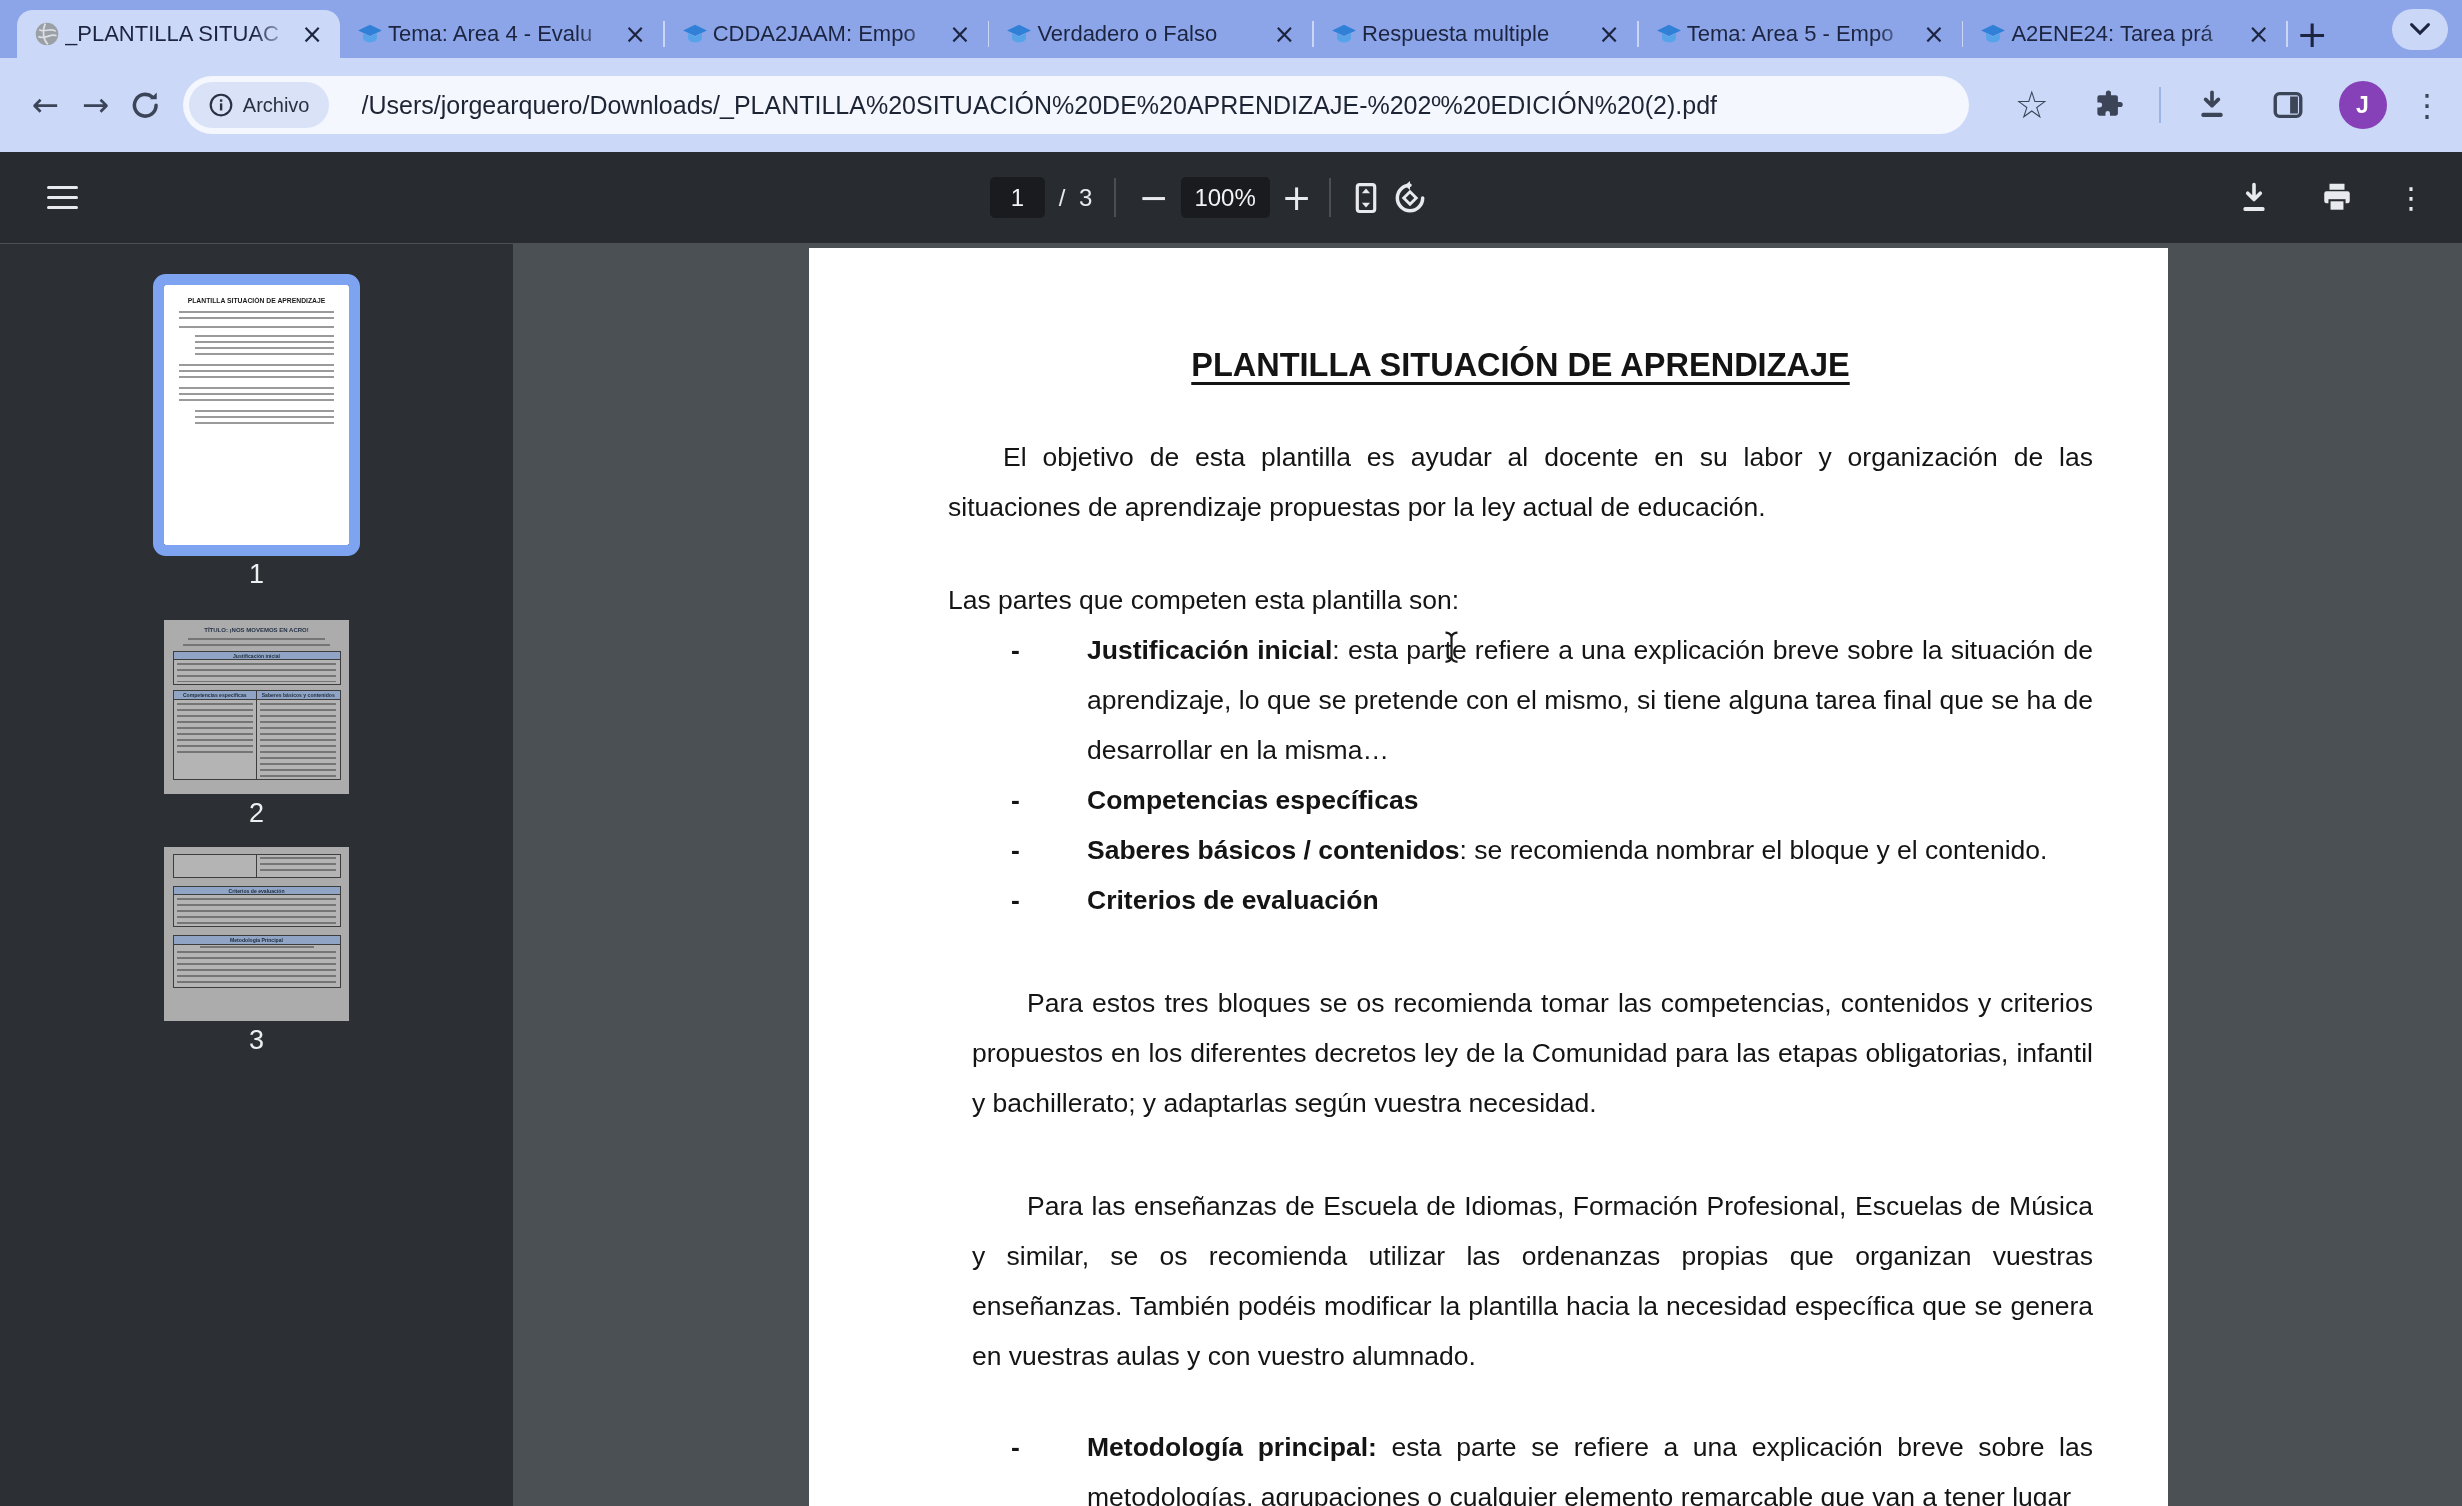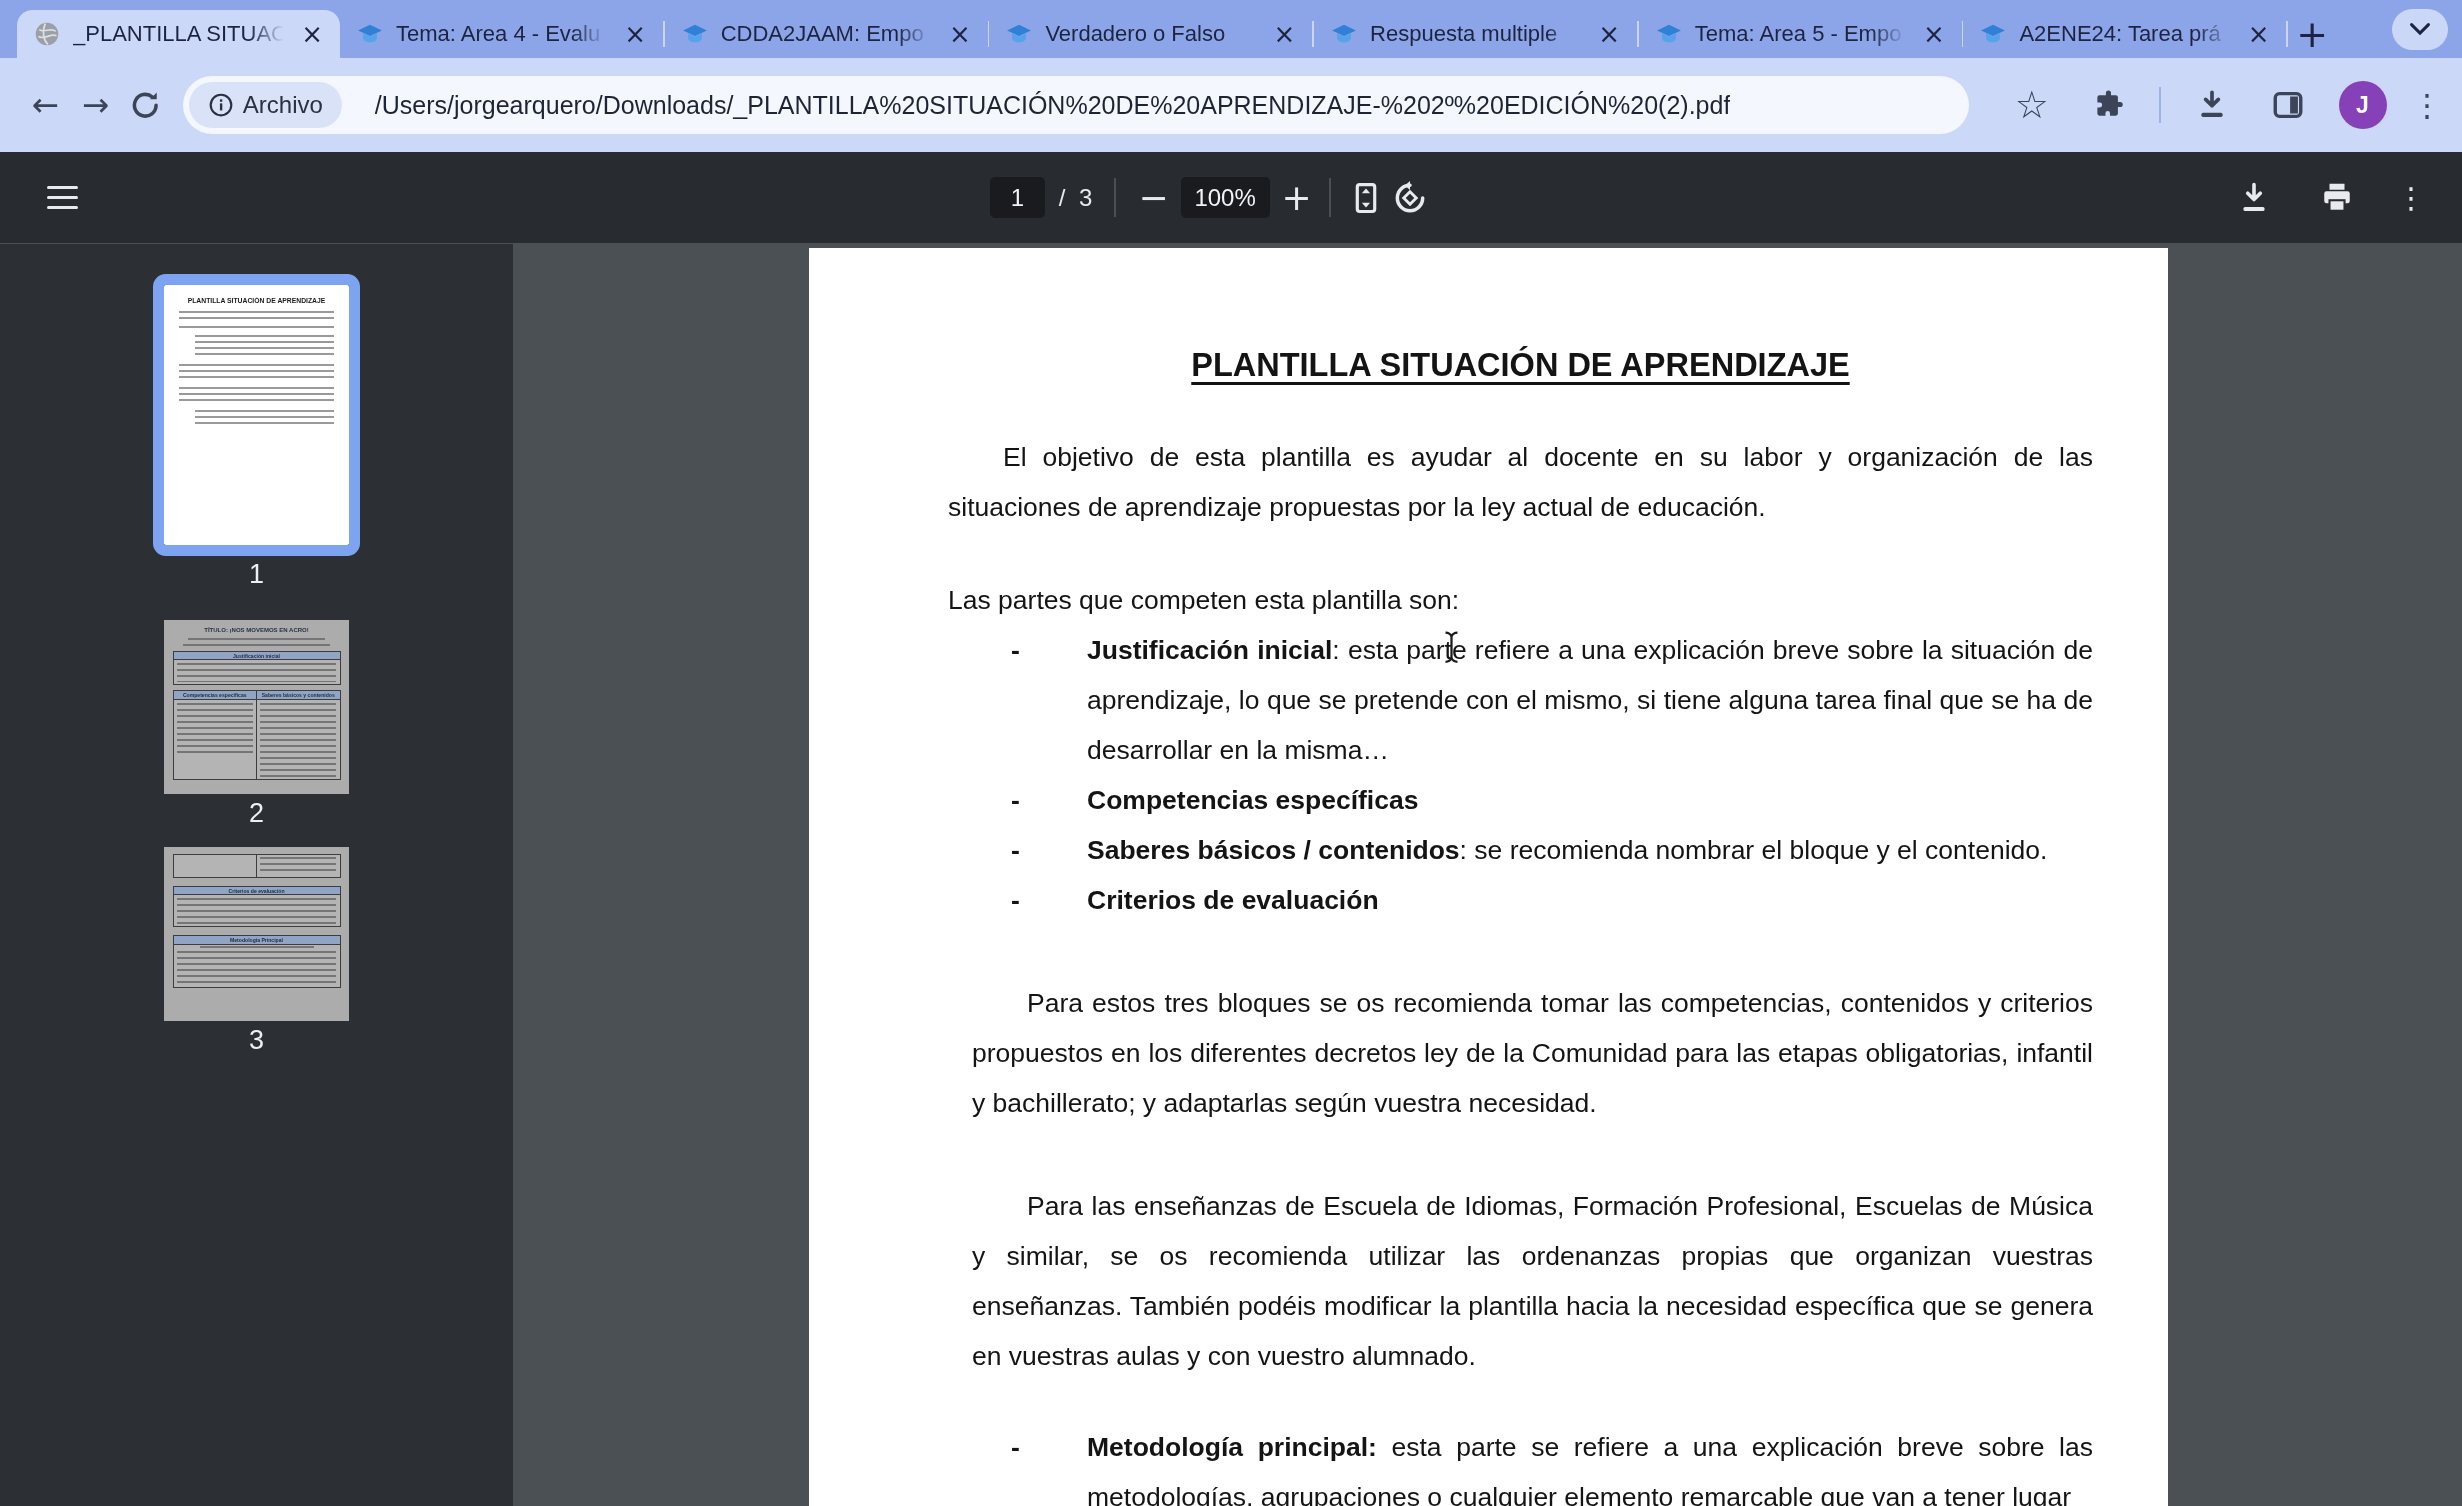--- a/index.html
+++ b/index.html
@@ -3,21 +3,21 @@
 <meta charset="utf-8">
 <style>
   * { margin:0; padding:0; box-sizing:border-box; }
   html,body { width:2462px; height:1506px; overflow:hidden; background:#4B5054;
               font-family:"Liberation Sans", sans-serif; }
   .glyph { font-family:"DejaVu Sans", sans-serif; }
 
   
   .tabstrip { position:relative; width:2462px; height:58px; background:#8CA5E9;
               display:flex; align-items:flex-end; padding-left:17px; }
-  .tab { width:323px; height:48px; display:flex; align-items:center; gap:13px;
+  .tab { width:323px; height:48px; display:flex; align-items:center; gap:5px;
          padding:0 17px; border-radius:15.4px 15.4px 0 0; color:#1d2440; font-size:22px;
          white-space:nowrap; overflow:hidden; flex:none; }
   .tab.active { background:#CCD8F8; }
   .tab .title { flex:1; overflow:hidden; white-space:nowrap;
                 -webkit-mask-image:linear-gradient(90deg,#000 82%,transparent 98%);
                 mask-image:linear-gradient(90deg,#000 82%,transparent 98%); }
   .tab .close { font-size:26px; line-height:26px; color:#1d2440; flex:none; cursor:default; }
   .tsep { width:1.7px; height:26px; background:rgba(255,255,255,.55); margin-bottom:11px; flex:none; }
   .newtab { width:48px; height:48px; display:flex; align-items:center; justify-content:center;
             font-size:38px; color:#1d2440; flex:none; }
@@ -26,21 +26,21 @@
                justify-content:center; }
 
   
   .btoolbar { width:2462px; height:94px; background:#CCD8F8; display:flex;
               align-items:center; padding:0 20.5px; }
   .navbtn { width:50px; height:50px; display:flex; align-items:center; justify-content:center;
             font-size:32.5px; color:#3C4558; flex:none; }
   .omnibox { flex:1; height:58px; margin:0 38px 0 12px; background:#F4F7FE; border-radius:29px;
              display:flex; align-items:center; padding:0 20.5px 0 6.8px; overflow:hidden; }
   .chip { height:46px; border-radius:23px; background:#D9E2F7; display:flex; align-items:center;
-          gap:8.5px; padding:0 19px; font-size:24px; color:#2A3142; flex:none; }
+          gap:8.5px; padding:0 19px; font-size:20px; color:#2A3142; flex:none; }
   .url { font-size:25px; color:#1D2433; margin-left:33px; white-space:nowrap; overflow:hidden; }
   .bt-right { display:flex; align-items:center; gap:26px; flex:none; }
   .vsep-light { width:1.7px; height:36px; background:#9FB4E6; }
   .avatar { width:48px; height:48px; border-radius:50%; background:#8640B8; color:#fff;
             display:flex; align-items:center; justify-content:center; font-size:23px; font-weight:bold; }
 
   
   .ptoolbar { position:relative; width:2462px; height:91px; background:#282C30;
               display:flex; align-items:center; padding:0 38px 0 47px; color:#E8EAED; }
   .burger { width:31px; height:24px; display:flex; flex-direction:column; justify-content:space-between; }

